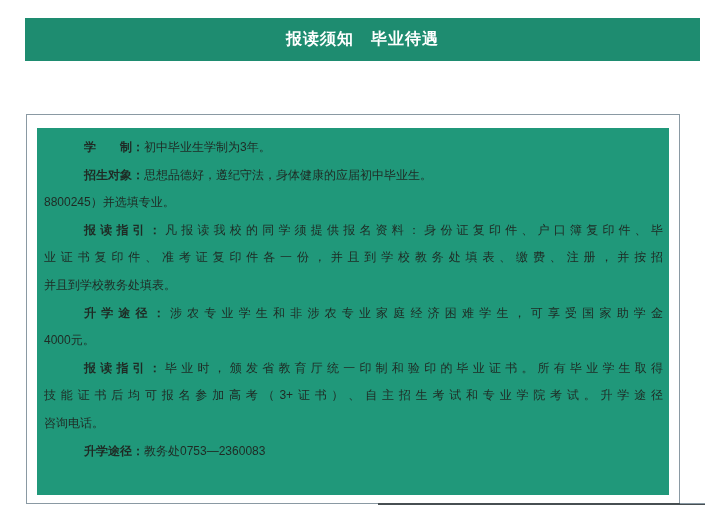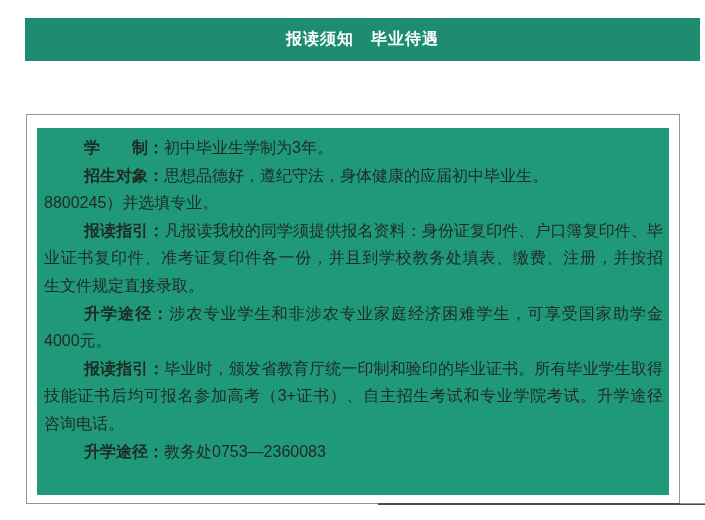--- a/index.html
+++ b/index.html
@@ -27,21 +27,21 @@
     position: absolute;
     left: 26px; top: 114px;
     width: 654px; height: 390px;
     border: 1px solid #8a99a3;
   }
   .notice-panel {
     position: absolute;
     left: 10px; top: 13px;
     width: 632px; height: 367px;
     padding: 6px 6px 0 7px;
-    font-size: 16px;
+    font-size: 12px;
     overflow: hidden;
   }
   .nline {
     line-height: 27.6px;
     height: 27.6px;
     overflow: hidden;
     text-align: justify;
     text-justify: inter-character;
   }
   .nline.first { text-indent: 40px; }
@@ -67,21 +67,21 @@
     <span class="header-title" style="color: rgb(255, 255, 255);">报读须知　毕业待遇</span>
   </div>
 
   <div class="content-box" style="border-color: rgb(138, 153, 163);">
     <div class="notice-panel" style="background: rgb(32, 152, 122); color: rgb(31, 42, 36);">
         <div class="nline first"><span class="nlabel">学　　制：</span><span>初中毕业生学制为3年。</span></div>
         <div class="nline first"><span class="nlabel">招生对象：</span><span>思想品德好，遵纪守法，身体健康的应届初中毕业生。</span></div>
         <div class="nline"><span>8800245）并选填专业。</span></div>
         <div class="nline first fill"><span class="nlabel">报读指引：</span><span>凡报读我校的同学须提供报名资料：身份证复印件、户口簿复印件、毕</span></div>
         <div class="nline fill"><span>业证书复印件、准考证复印件各一份，并且到学校教务处填表、缴费、注册，并按招</span></div>
-        <div class="nline"><span>生文件规定直接录取。</span></div>
+        <div class="nline"><span>并且到学校教务处填表。</span></div>
         <div class="nline first fill"><span class="nlabel">升学途径：</span><span>涉农专业学生和非涉农专业家庭经济困难学生，可享受国家助学金</span></div>
         <div class="nline"><span>4000元。</span></div>
         <div class="nline first fill"><span class="nlabel">报读指引：</span><span>毕业时，颁发省教育厅统一印制和验印的毕业证书。所有毕业学生取得</span></div>
         <div class="nline fill"><span>技能证书后均可报名参加高考（3+证书）、自主招生考试和专业学院考试。升学途径</span></div>
         <div class="nline"><span>咨询电话。</span></div>
         <div class="nline first"><span class="nlabel">升学途径：</span><span>教务处0753—2360083</span></div>
       </div>
   </div>
 
   <div class="bottom-dark" style="background: rgb(71, 79, 82);"></div>

